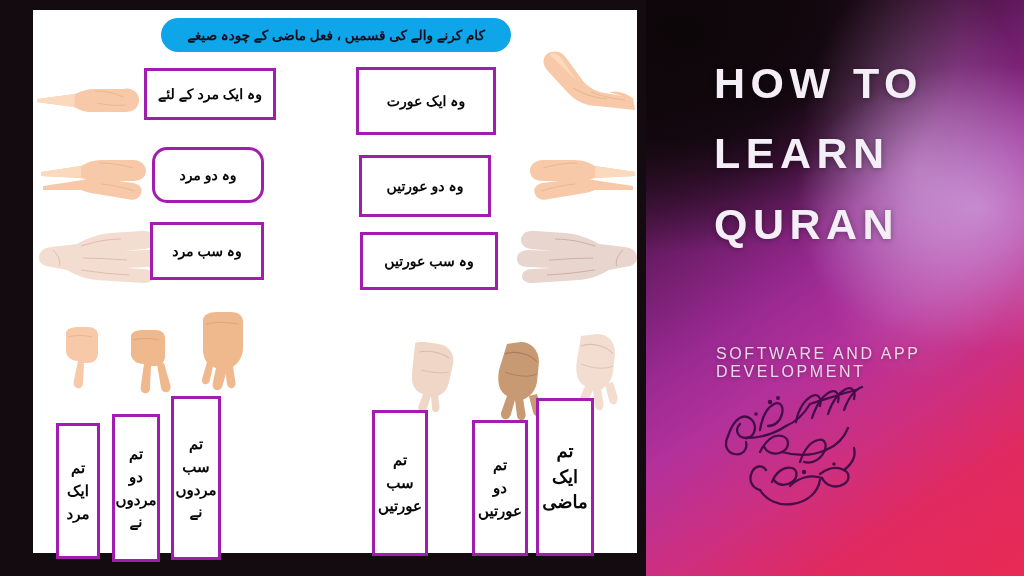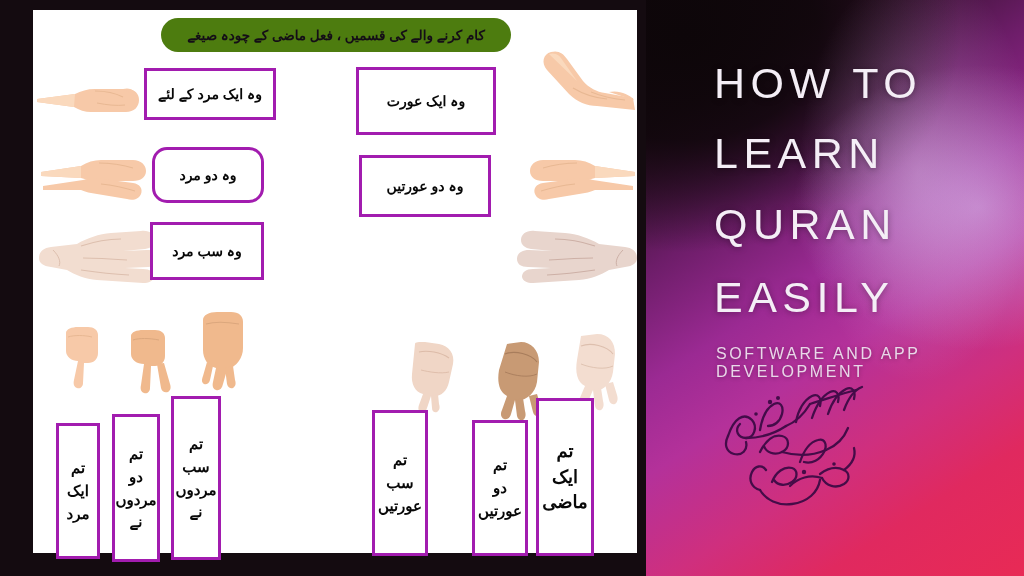--- a/index.html
+++ b/index.html
@@ -17,21 +17,21 @@
       radial-gradient(ellipse 300px 230px at 88% 36%, rgba(214,190,240,.55) 0%, rgba(214,190,240,0) 62%),
       radial-gradient(ellipse 420px 330px at 10% 6%, #0d0609 0%, rgba(13,6,9,.85) 32%, rgba(13,6,9,0) 66%),
       linear-gradient(147deg,#150a10 0%,#2d0f25 16%,#6d1d69 33%,#9b2a93 47%,#b4319a 58%,#cf2f7e 72%,#e0295f 84%,#e82a55 100%);
   }
   #promo-glow{
     position:absolute;left:646px;top:0;width:378px;height:576px;pointer-events:none;
     background:radial-gradient(ellipse 170px 300px at 72% 30%, rgba(236,222,250,.30) 0%, rgba(236,222,250,0) 70%);
   }
   .promo-title{
     position:absolute;left:714px;color:#f4eef6;
-    font-weight:400;font-size:43px;letter-spacing:5.5px;line-height:1;
+    font-weight:700;font-size:43px;letter-spacing:5.5px;line-height:1;
     text-shadow:0 1px 6px rgba(0,0,0,.35);
   }
   #t1{top:62px}
   #t2{top:132px}
   #t3{top:203px}
   #t4{top:276px}
   #promo-sub{
     position:absolute;left:716px;top:345px;color:#e9d8e9;
     font-size:16px;letter-spacing:2.6px;font-weight:400;
     text-shadow:0 1px 4px rgba(0,0,0,.3);
@@ -49,21 +49,21 @@
 
   
   #board{
     position:absolute;left:33px;top:10px;width:604px;height:543px;
     background:#ffffff;
   }
 
   
   #banner{
     position:absolute;left:128px;top:8px;width:350px;height:34px;
-    background:#4d7c0f;border-radius:17px;
+    background:#0ea5e9;border-radius:17px;
     display:flex;align-items:center;justify-content:center;
   }
   #banner-text{
     direction:rtl;color:#140d17;font-size:13.5px;font-weight:700;
     white-space:nowrap;letter-spacing:.2px;
   }
 
   
   .lbl{
     position:absolute;background:#fff;border:3px solid #a21caf;
@@ -86,21 +86,20 @@
 <body>
 
 <div id="stage">
 
   <div id="promo"></div>
   <div id="promo-glow"></div>
 
   <div class="promo-title" id="t1">HOW TO</div>
   <div class="promo-title" id="t2">LEARN</div>
   <div class="promo-title" id="t3">QURAN</div>
-  <div class="promo-title" id="t4">EASILY</div>
 
   <div id="promo-sub">SOFTWARE AND APP DEVELOPMENT</div>
 
   <div id="calligraphy">
     <svg viewBox="0 0 210 145" xmlns="http://www.w3.org/2000/svg">
       <g fill="none" stroke="#3b0a44" stroke-width="2.3" stroke-linecap="round" stroke-linejoin="round">
         <path d="M28 58 C34 40 44 34 52 42 C58 49 54 60 46 60 C38 60 34 52 40 46"></path>
         <path d="M46 60 C60 60 74 56 86 48"></path>
         <path d="M60 52 C62 40 66 30 74 26 C80 23 84 28 82 36 C80 44 74 48 68 48"></path>
         <path d="M86 48 C96 44 104 36 110 26"></path>
@@ -278,20 +277,21 @@
     <div class="lbl h" style="left:111px;top:58px;width:132px;height:52px;">وہ ایک مرد کے لئے</div>
 
     <div class="lbl h" style="left:323px;top:57px;width:140px;height:68px;">وہ ایک عورت</div>
 
     <div class="lbl h" style="left:119px;top:137px;width:112px;height:56px;border-radius:15px;">وہ دو مرد</div>
 
     <div class="lbl h" style="left:117px;top:212px;width:114px;height:58px;">وہ سب مرد</div>
 
     <div class="lbl h" style="left:326px;top:145px;width:132px;height:62px;">وہ دو عورتیں</div>
 
+    <div class="lbl h" style="left:327px;top:222px;width:138px;height:58px;">وہ سب عورتیں</div>
 
     <div class="lbl v" style="left:23px;top:413px;width:44px;height:136px;">
       <span>تم</span>
       <span>ایک</span>
       <span>مرد</span>
     </div>
 
     <div class="lbl v" style="left:79px;top:404px;width:48px;height:148px;">
       <span>تم</span>
       <span>دو</span>

